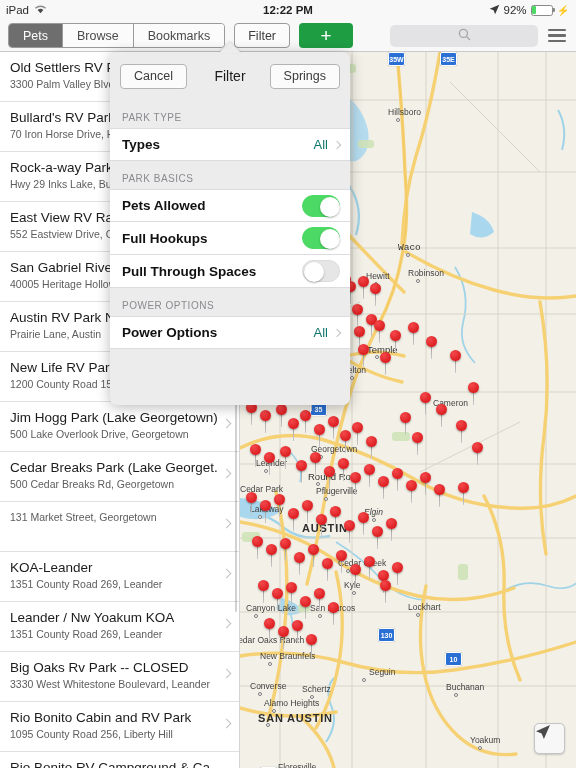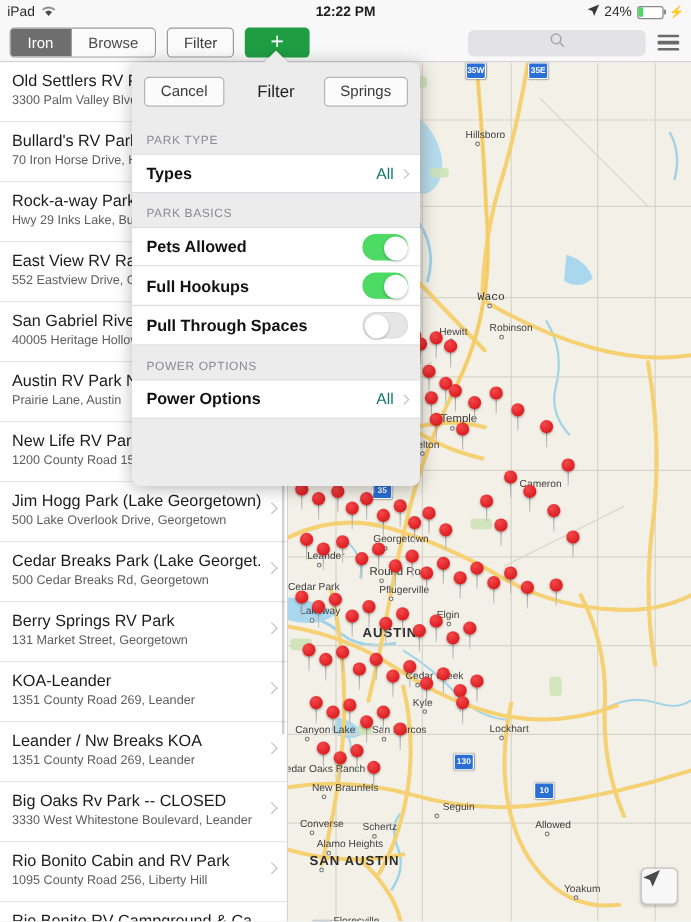--- a/index.html
+++ b/index.html
@@ -214,34 +214,35 @@
         </svg>
       </span>
     </div>
     <div class="sb-center">12:22 PM</div>
     <div class="sb-right">
       <span class="loc-arrow">
         <svg width="11" height="11" viewBox="0 0 11 11">
           <path d="M10.3 0.7 L0.7 4.8 L4.6 6.2 L6.1 10.3 Z" fill="#3a3a3a"></path>
         </svg>
       </span>
-      <span class="batt-pct">24%</span>
+      <span class="batt-pct">92%</span>
       <span class="batt">
         <span class="batt-body"></span>
           <span class="batt-fill"></span>
           <span class="batt-cap"></span>
       </span>
       <span class="bolt">⚡</span>
     </div>
   </div>
 
   <div class="toolbar">
     <div class="segmented">
-      <div class="seg active">Iron</div>
+      <div class="seg active">Pets</div>
       <div class="seg">Browse</div>
+      <div class="seg">Bookmarks</div>
     </div>
     <div class="tb-btn">Filter</div>
     <div class="tb-add">+</div>
     <div class="search-wrap">
       <div class="search-field">
         <span>
           <svg width="13" height="13" viewBox="0 0 13 13">
             <circle cx="5.4" cy="5.4" r="4" stroke="#a6a6a6" stroke-width="1.3" fill="none"></circle>
             <line x1="8.4" y1="8.4" x2="12" y2="12" stroke="#a6a6a6" stroke-width="1.3"></line>
           </svg>
@@ -352,42 +353,42 @@
         <div class="citydot" style="left: 76px; top: 430px;"></div>
         <div class="maplabel city" style="left: 76px; top: 434px;">Pflugerville</div>
         <div class="citydot" style="left: 84px; top: 445px;"></div>
         <div class="maplabel city" style="left: 0px; top: 432px;">Cedar Park</div>
         <div class="citydot" style="left: 8px; top: 443px;"></div>
         <div class="maplabel city" style="left: 16px; top: 406px;">Leander</div>
         <div class="citydot" style="left: 24px; top: 417px;"></div>
         <div class="maplabel city" style="left: 10px; top: 452px;">Lakeway</div>
         <div class="citydot" style="left: 18px; top: 463px;"></div>
         <div class="maplabel big" style="left: 62px; top: 470px;">AUSTIN</div>
-        <div class="maplabel city" style="left: 124px; top: 455px;">Elgin</div>
+        <div class="maplabel city" style="left: 124px; top: 455px; font-style: italic;">Elgin</div>
         <div class="citydot" style="left: 132px; top: 466px;"></div>
         <div class="maplabel city" style="left: 98px; top: 506px;">Cedar Creek</div>
         <div class="citydot" style="left: 106px; top: 517px;"></div>
         <div class="maplabel city" style="left: 104px; top: 528px;">Kyle</div>
         <div class="citydot" style="left: 112px; top: 539px;"></div>
         <div class="maplabel city" style="left: 70px; top: 551px;">San Marcos</div>
         <div class="citydot" style="left: 78px; top: 562px;"></div>
         <div class="maplabel city" style="left: 6px; top: 551px;">Canyon Lake</div>
         <div class="citydot" style="left: 14px; top: 562px;"></div>
         <div class="maplabel city" style="left: 168px; top: 550px;">Lockhart</div>
         <div class="citydot" style="left: 176px; top: 561px;"></div>
         <div class="maplabel city" style="left: -8px; top: 583px;">Cedar Oaks Ranch</div>
         <div class="maplabel city" style="left: 20px; top: 599px;">New Braunfels</div>
         <div class="citydot" style="left: 28px; top: 610px;"></div>
         <div class="maplabel city" style="left: 129px; top: 615px;">Seguin</div>
         <div class="citydot" style="left: 122px; top: 626px;"></div>
         <div class="maplabel city" style="left: 10px; top: 629px;">Converse</div>
         <div class="citydot" style="left: 18px; top: 640px;"></div>
         <div class="maplabel city" style="left: 62px; top: 632px;">Schertz</div>
         <div class="citydot" style="left: 70px; top: 643px;"></div>
-        <div class="maplabel city" style="left: 206px; top: 630px;">Allowed</div>
+        <div class="maplabel city" style="left: 206px; top: 630px;">Buchanan</div>
         <div class="citydot" style="left: 214px; top: 641px;"></div>
         <div class="maplabel city" style="left: 24px; top: 646px;">Alamo Heights</div>
         <div class="citydot" style="left: 32px; top: 657px;"></div>
         <div class="maplabel big" style="left: 18px; top: 660px;">SAN AUSTIN</div>
         <div class="citydot" style="left: 26px; top: 671px;"></div>
         <div class="maplabel city" style="left: 230px; top: 683px;">Yoakum</div>
         <div class="citydot" style="left: 238px; top: 694px;"></div>
         <div class="maplabel city" style="left: 38px; top: 710px;">Floresville</div>
       </div>
     <div id="map-shields">
@@ -847,31 +848,30 @@
           <div class="row-title">Jim Hogg Park (Lake Georgetown)</div>
           <div class="row-sub">500 Lake Overlook Drive, Georgetown</div>
           <div class="chev"></div>
         </div>
         <div class="row">
           <div class="row-title">Cedar Breaks Park (Lake Georget...</div>
           <div class="row-sub">500 Cedar Breaks Rd, Georgetown</div>
           <div class="chev"></div>
         </div>
         <div class="row">
-          <div class="row-title">Berry Springs RV Park</div>
           <div class="row-sub">131 Market Street, Georgetown</div>
           <div class="chev"></div>
         </div>
         <div class="row">
           <div class="row-title">KOA-Leander</div>
           <div class="row-sub">1351 County Road 269, Leander</div>
           <div class="chev"></div>
         </div>
         <div class="row">
-          <div class="row-title">Leander / Nw Breaks KOA</div>
+          <div class="row-title">Leander / Nw Yoakum KOA</div>
           <div class="row-sub">1351 County Road 269, Leander</div>
           <div class="chev"></div>
         </div>
         <div class="row">
           <div class="row-title">Big Oaks Rv Park -- CLOSED</div>
           <div class="row-sub">3330 West Whitestone Boulevard, Leander</div>
           <div class="chev"></div>
         </div>
         <div class="row">
           <div class="row-title">Rio Bonito Cabin and RV Park</div>

